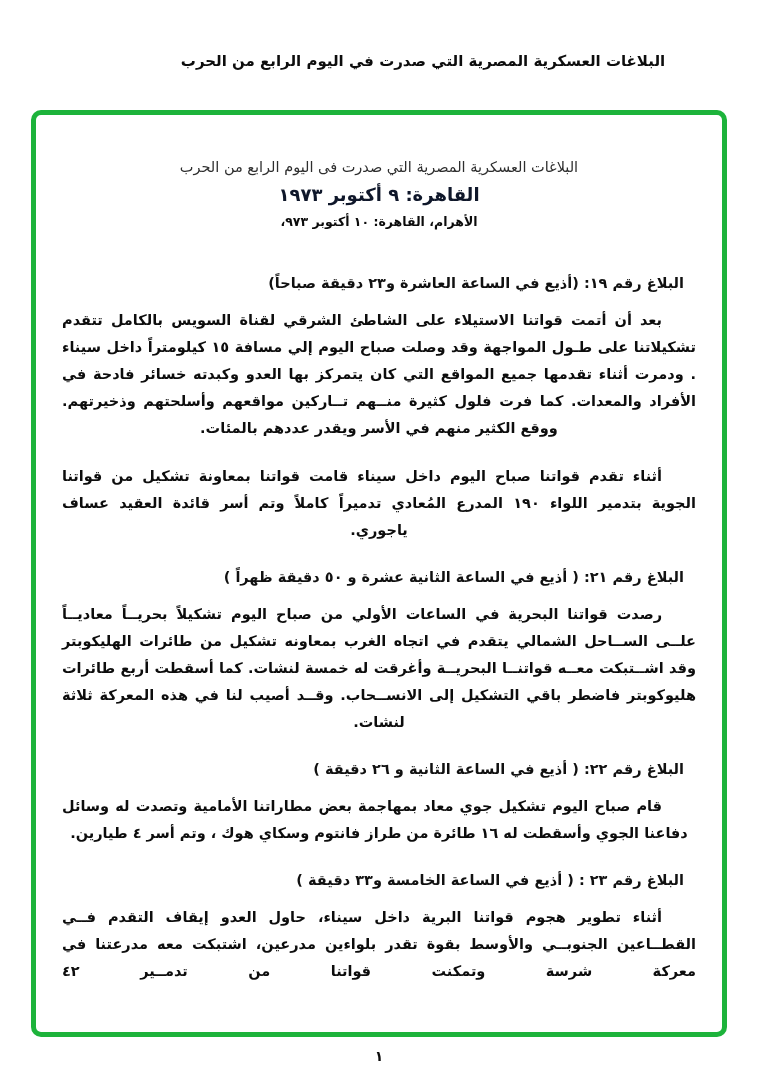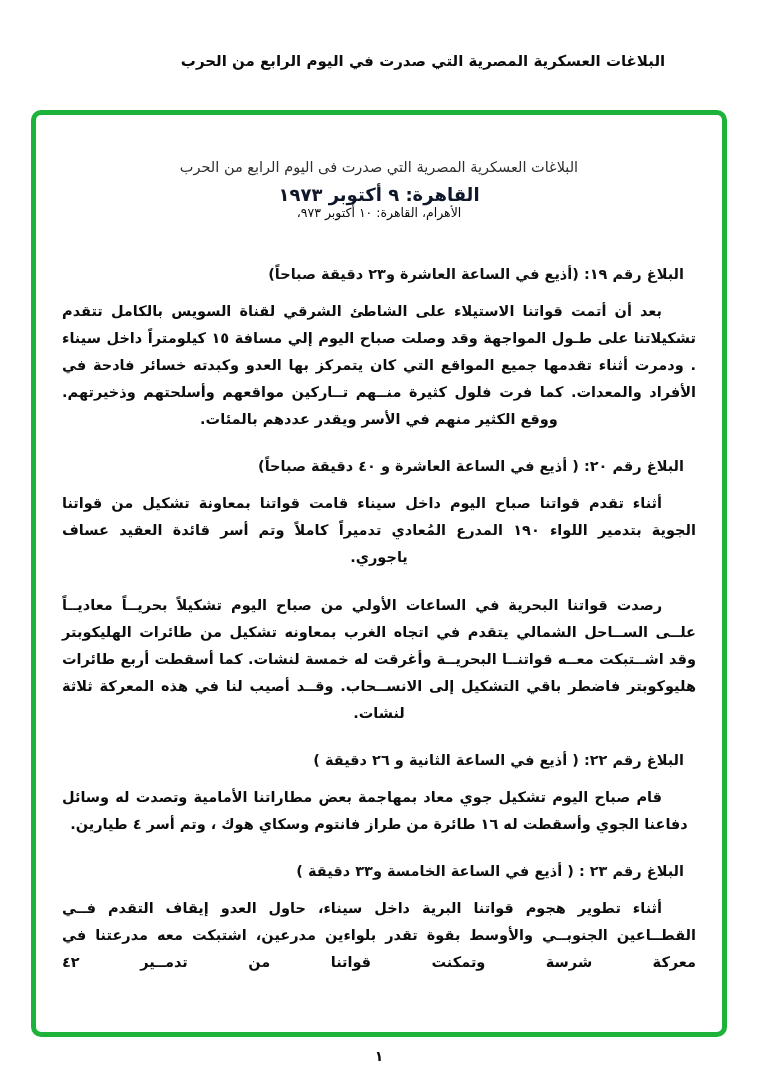--- a/index.html
+++ b/index.html
@@ -49,21 +49,22 @@
   .dateline {
     text-align: center;
     font-size: 18px;
     font-weight: bold;
     margin-top: 9px;
     color: #0f172a;
   }
   .source-line {
     text-align: center;
     font-size: 12.5px;
-    font-weight: normal;
+    font-weight: bold;
+    margin-top: 9px;
     color: #0b0b0b;
   }
   .communique { margin-top: 0; }
   .comm-heading {
     font-size: 14.5px;
     font-weight: bold;
     text-align: right;
     line-height: 24px;
     margin: 12px;
   }
@@ -103,25 +104,25 @@
   <div class="dateline">القاهرة: ٩ أكتوبر ١٩٧٣</div>
 
   <div class="source-line">الأهرام، القاهرة: ١٠ أكتوبر ٩٧٣،</div>
 
   <div class="communique mt-first">
     <p class="comm-heading">البلاغ رقم ١٩:  (أذيع في الساعة العاشرة و٢٣ دقيقة صباحاً)</p>
     <p class="comm-body">بعد أن أتمت قواتنا الاستيلاء على الشاطئ الشرقي لقناة السويس بالكامل تتقدم تشكيلاتنا على طـول المواجهة وقد وصلت صباح اليوم إلي مسافة ١٥ كيلومتراً داخل سيناء . ودمرت أثناء تقدمها جميع المواقع التي كان يتمركز بها العدو وكبدته خسائر فادحة في الأفراد والمعدات. كما فرت فلول كثيرة منــهم تــاركين مواقعهم وأسلحتهم وذخيرتهم. ووقع الكثير منهم في الأسر ويقدر عددهم بالمئات.</p>
   </div>
 
   <div class="communique mt-sec">
-    <p class="comm-heading">البلاغ رقم ٢٠: ( أذيع في الساعة العاشرة و ٤٠ دقيقة صباحاً)</p>
     <p class="comm-body">أثناء تقدم قواتنا صباح اليوم داخل سيناء قامت قواتنا بمعاونة تشكيل من قواتنا الجوية بتدمير اللواء ١٩٠ المدرع المُعادي تدميراً كاملاً وتم أسر قائدة العقيد عساف ياجوري.</p>
   </div>
 
   <div class="communique mt-sec">
+    <p class="comm-heading">البلاغ رقم ٢١: ( أذيع في الساعة الثانية عشرة و ٥٠ دقيقة ظهراً )</p>
     <p class="comm-body">رصدت قواتنا البحرية في الساعات الأولي من صباح اليوم تشكيلاً بحريــاً معاديــاً علــى الســاحل الشمالي يتقدم في اتجاه الغرب بمعاونه تشكيل من طائرات الهليكوبتر وقد اشــتبكت معــه قواتنــا البحريــة وأغرقت له خمسة لنشات. كما أسقطت أربع طائرات هليوكوبتر فاضطر باقي التشكيل إلى الانســحاب. وقــد أصيب لنا في هذه المعركة ثلاثة لنشات.</p>
   </div>
 
   <div class="communique mt-sec">
     <p class="comm-heading">البلاغ رقم ٢٢: ( أذيع في الساعة الثانية و ٢٦ دقيقة )</p>
     <p class="comm-body">قام صباح اليوم تشكيل جوي معاد بمهاجمة بعض مطاراتنا الأمامية وتصدت له وسائل دفاعنا الجوي وأسقطت له ١٦ طائرة من طراز فانتوم وسكاي هوك ، وتم أسر ٤ طيارين.</p>
   </div>
 
   <div class="communique mt-sec">
     <p class="comm-heading">البلاغ رقم ٢٣ : ( أذيع في الساعة الخامسة و٣٣ دقيقة )</p>

